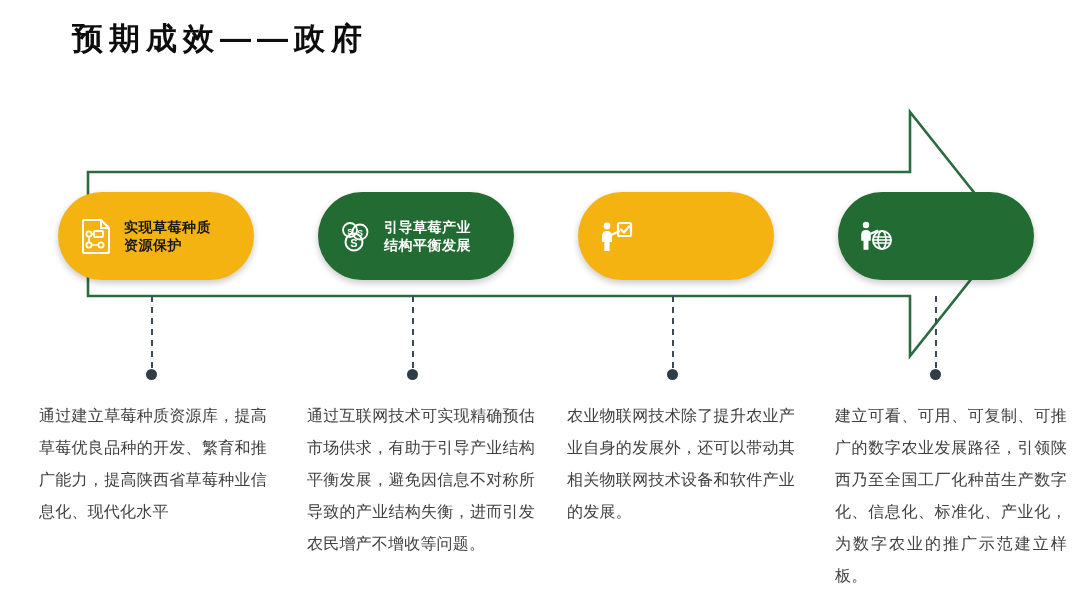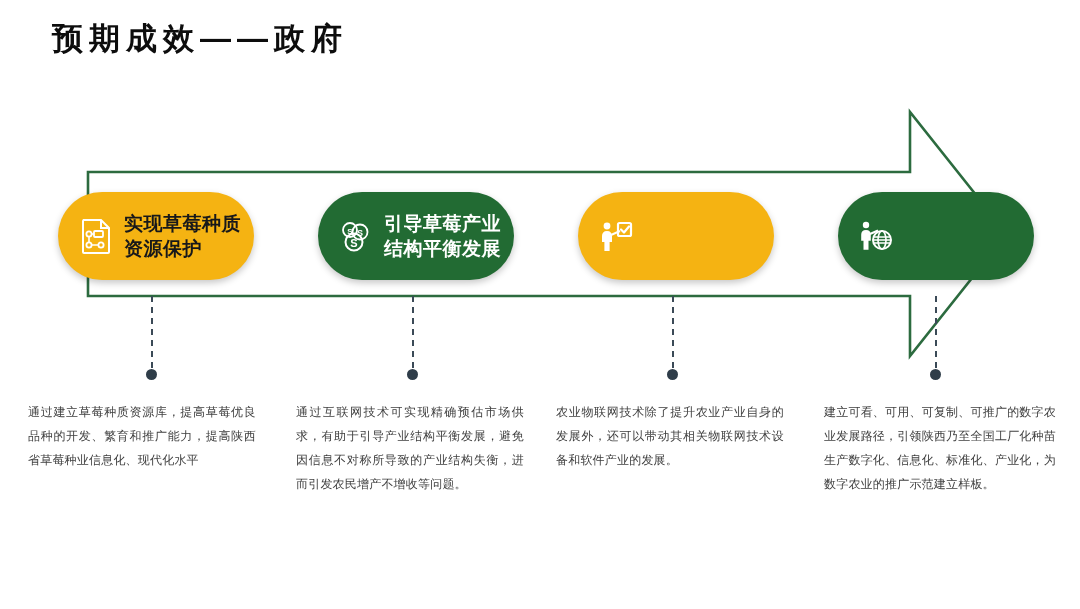--- a/index.html
+++ b/index.html
@@ -12,21 +12,21 @@
     height: 609px;
     position: relative;
     overflow: hidden;
     font-family: "Liberation Sans", "DejaVu Sans", sans-serif;
     color: #3a3a3a;
   }
 
   
   #slide-title {
     position: absolute;
-    left: 52px;
+    left: 72px;
     top: 18px;
     font-size: 31px;
     font-weight: bold;
     letter-spacing: 6px;
     color: #0d0d0d;
     white-space: nowrap;
   }
 
   
   #arrow-svg {
@@ -54,21 +54,21 @@
 
   .pill-icon {
     width: 44px;
     height: 44px;
     flex: 0 0 44px;
     display: flex;
     align-items: center;
     justify-content: center;
   }
   .pill-label {
-    font-size: 19px;
+    font-size: 14px;
     font-weight: bold;
     line-height: 1.32;
     letter-spacing: 0.5px;
     margin-left: 6px;
     white-space: pre-line;
   }
   .pill.amber .pill-label { color: #17181a; }
   .pill.green .pill-label { color: #ffffff; }
 
   #pill-1 { left: 58px;  top: 192px; width: 196px; }
@@ -91,26 +91,27 @@
     height: 11px;
     border-radius: 50%;
     background: #2f3d49;
     top: 369px;
   }
 
   
   .desc {
     position: absolute;
     top: 400px;
-    font-size: 12px;
+    font-size: 16px;
     line-height: 2.0;
     color: #404040;
     letter-spacing: 0.2px;
     text-align: justify;
     text-justify: inter-ideograph;
+    margin-left: 11px;
   }
   #desc-1 { left: 28px;  width: 228px; }
   #desc-2 { left: 296px; width: 228px; }
   #desc-3 { left: 556px; width: 228px; }
   #desc-4 { left: 824px; width: 232px; }
 </style>
 </head>
 <body>
 
 <div id="slide-title">预期成效——政府</div>

